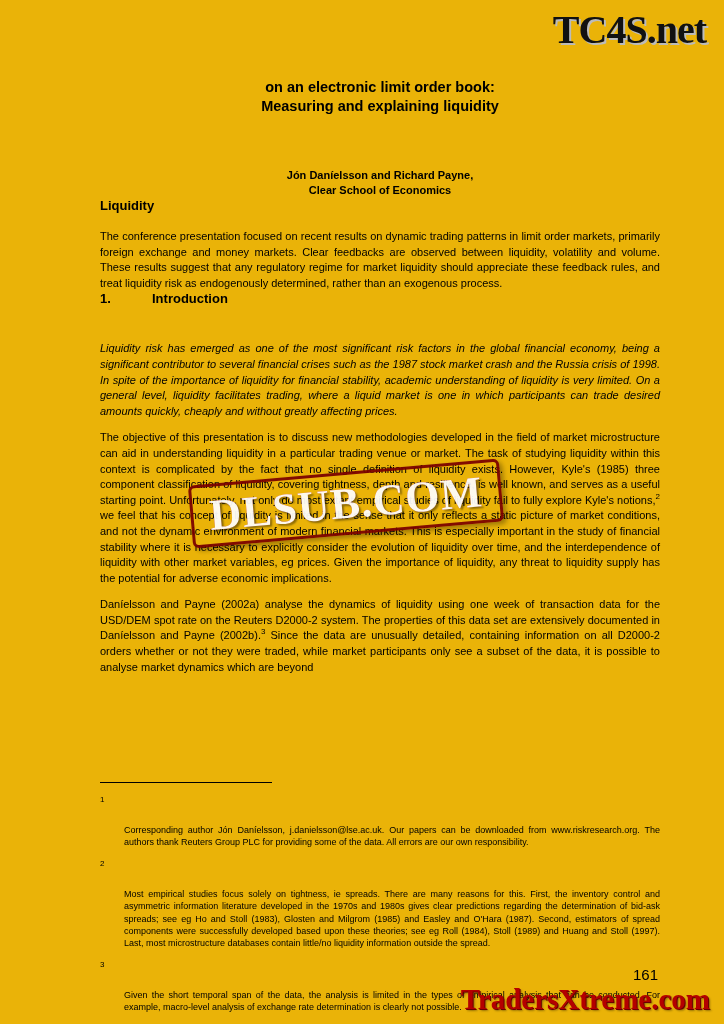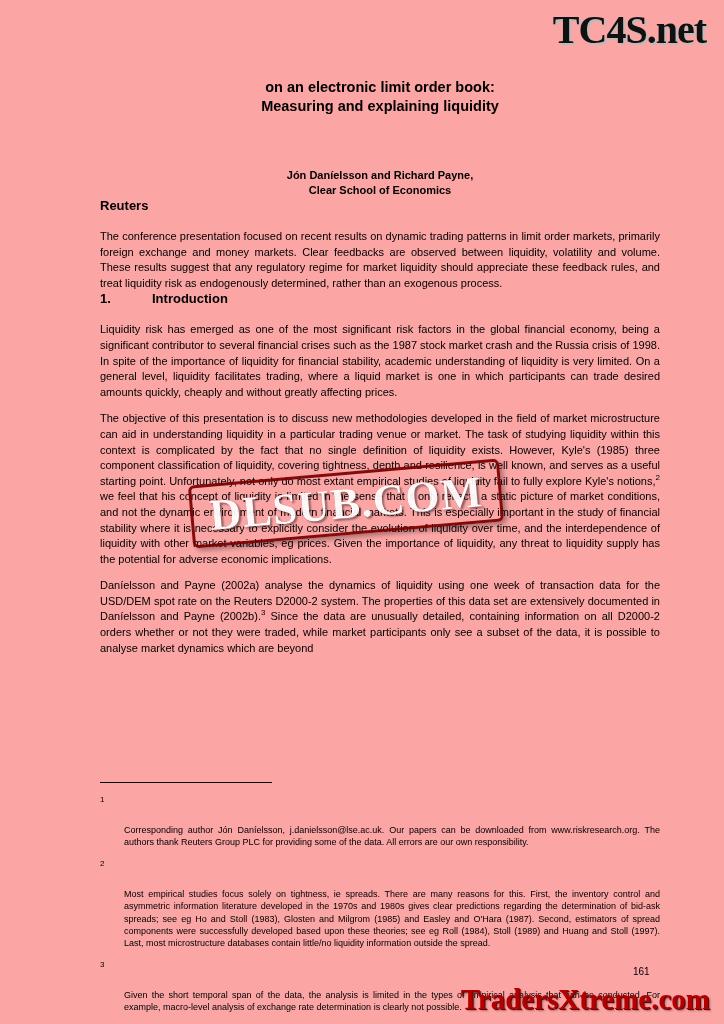--- a/index.html
+++ b/index.html
@@ -14,21 +14,21 @@
     font-family: "Liberation Sans", sans-serif;
     color: #000000;
     overflow: hidden;
   }
 
   .page {
     position: absolute;
     left: 0; top: 0;
     width: 724px;
     height: 1024px;
-    background: #fca5a5;
+    background: #eab308;
   }
 
   .content {
     position: absolute;
     left: 100px;
     top: 0;
     width: 560px;
   }
 
   
@@ -123,21 +123,22 @@
   p.body {
     font-size: 11px;
     line-height: 15.6px;
     text-align: justify;
     margin: 11px 0 0 0;
   }
   p.abstract-p {
     margin-top: 16px;
   }
   p.first {
-    margin-top: 16px;
+    margin-top: 35px;
+    font-style: italic;
   }
   sup {
     font-size: 8px;
     vertical-align: super;
     line-height: 0;
   }
 
   
   .fn-rule {
     position: absolute;
@@ -169,21 +170,21 @@
     line-height: 12.4px;
     text-align: justify;
     margin-top: 30px;
   }
 
   
   .pageno {
     position: absolute;
     left: 633px;
     top: 966px;
-    font-size: 10px;
+    font-size: 15px;
   }
 </style>
 </head>
 <body>
 
 <div class="page">
 
   <div class="wm-tc4s">TC4S.net</div>
 
   <div class="content">
@@ -191,21 +192,21 @@
     <div class="title">
       <div>on an electronic limit order book:</div>
       <div>Measuring and explaining liquidity</div>
     </div>
 
     <div class="authors">
       <div>Jón Daníelsson and Richard Payne,</div>
       <div>Clear School of Economics</div>
     </div>
 
-    <h2 class="section abstract-h">Reuters</h2>
+    <h2 class="section abstract-h">Liquidity</h2>
     <p class="body abstract-p">The conference presentation focused on recent results on dynamic trading patterns in limit order markets, primarily foreign exchange and money markets. Clear feedbacks are observed between liquidity, volatility and volume. These results suggest that any regulatory regime for market liquidity should appreciate these feedback rules, and treat liquidity risk as endogenously determined, rather than an exogenous process.</p>
 
     <h2 class="section intro-h">
       <span class="num">1.</span>
       <span>Introduction</span>
     </h2>
 
     <p class="body first">Liquidity risk has emerged as one of the most significant risk factors in the global financial economy, being a significant contributor to several financial crises such as the 1987 stock market crash and the Russia crisis of 1998. In spite of the importance of liquidity for financial stability, academic understanding of liquidity is very limited. On a general level, liquidity facilitates trading, where a liquid market is one in which participants can trade desired amounts quickly, cheaply and without greatly affecting prices.</p>
 
     <p class="body"><span>The objective of this presentation is to discuss new methodologies developed in the field of market microstructure can aid in understanding liquidity in a particular trading venue or market. The task of studying liquidity within this context is complicated by the fact that no single definition of liquidity exists. However, Kyle's (1985) three component classification of liquidity, covering tightness, depth and resilience, is well known, and serves as a useful starting point. Unfortunately, not only do most extant empirical studies of liquidity fail to fully explore Kyle's notions,</span><sup>2</sup><span> we feel that his concept of liquidity is limited in the sense that it only reflects a static picture of market conditions, and not the dynamic environment of modern financial markets. This is especially important in the study of financial stability where it is necessary to explicitly consider the evolution of liquidity over time, and the interdependence of liquidity with other market variables, eg prices. Given the importance of liquidity, any threat to liquidity supply has the potential for adverse economic implications.</span></p>

